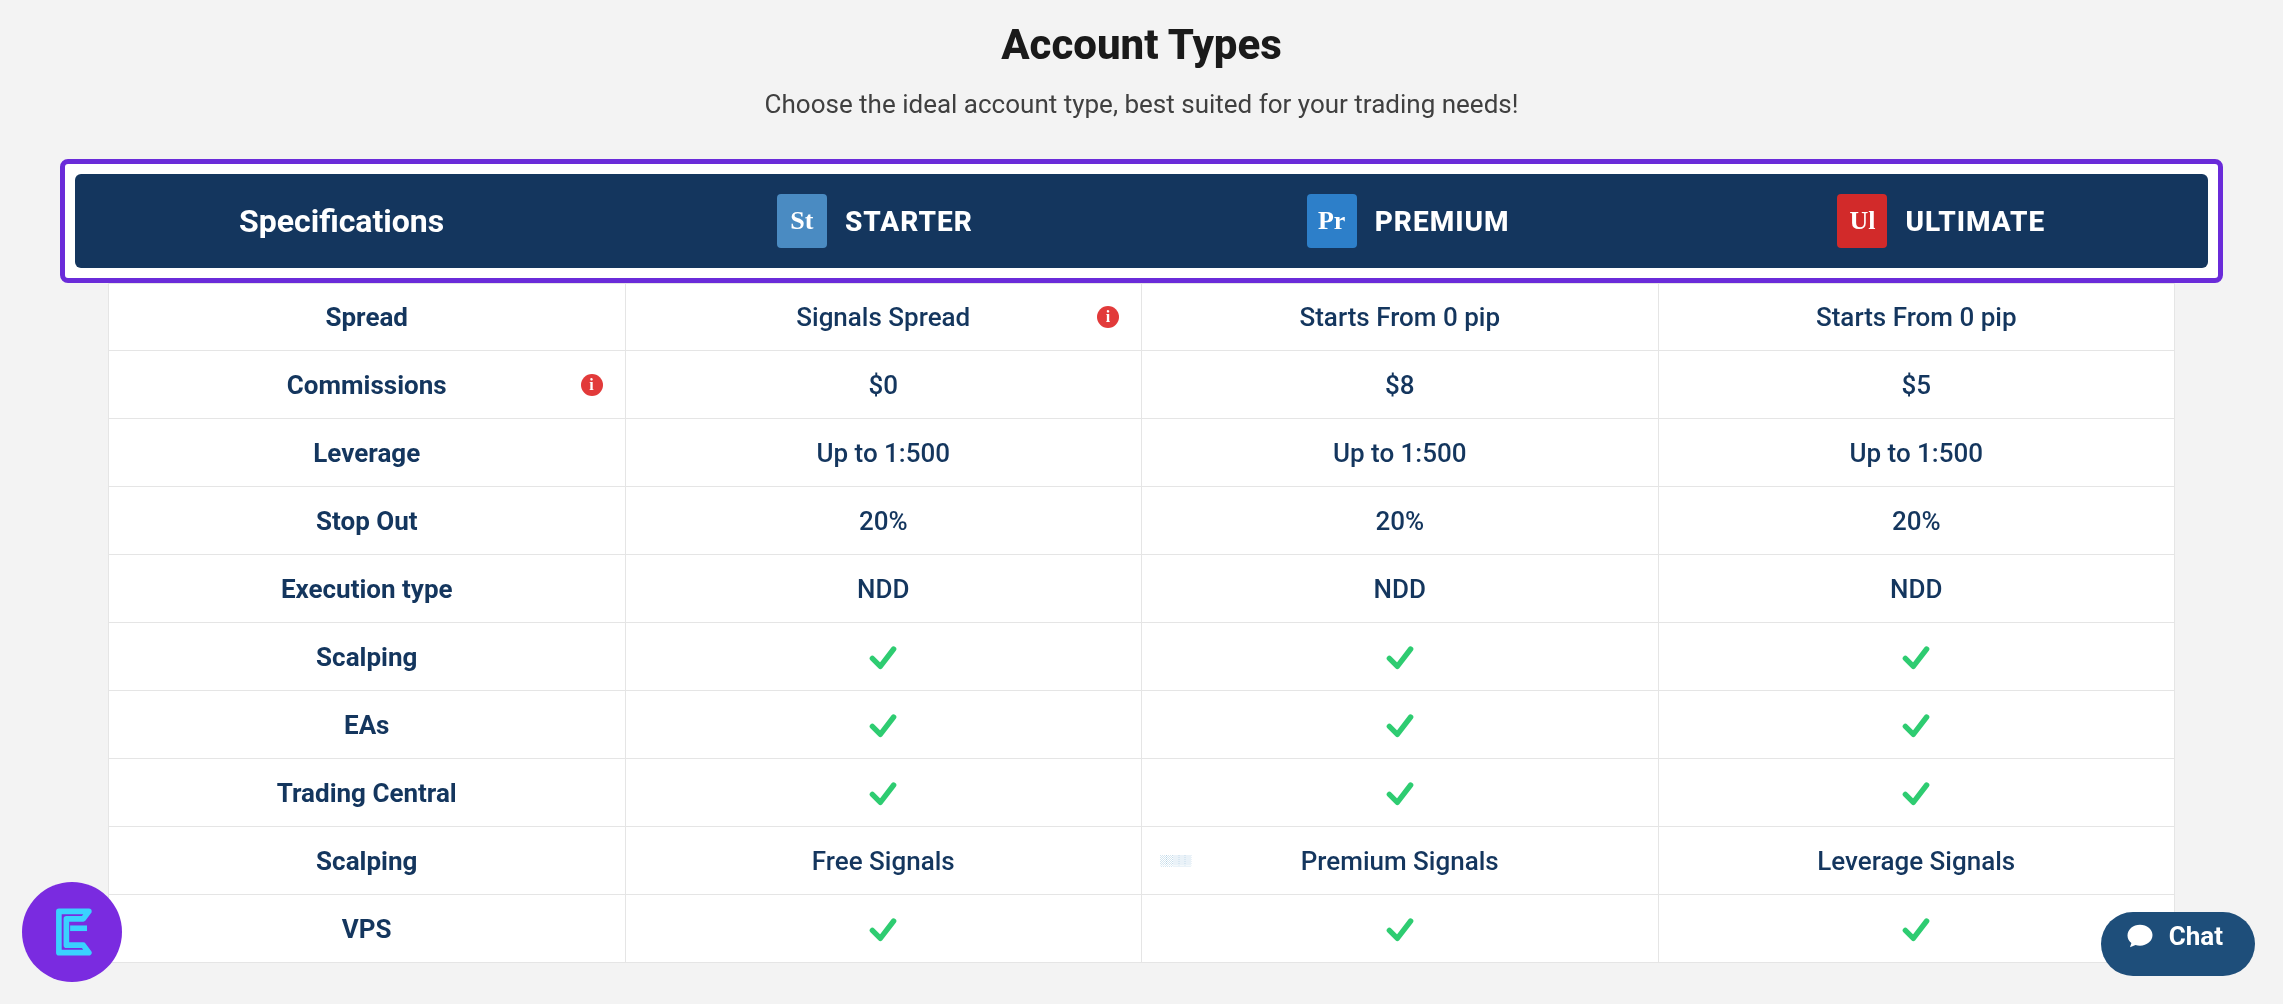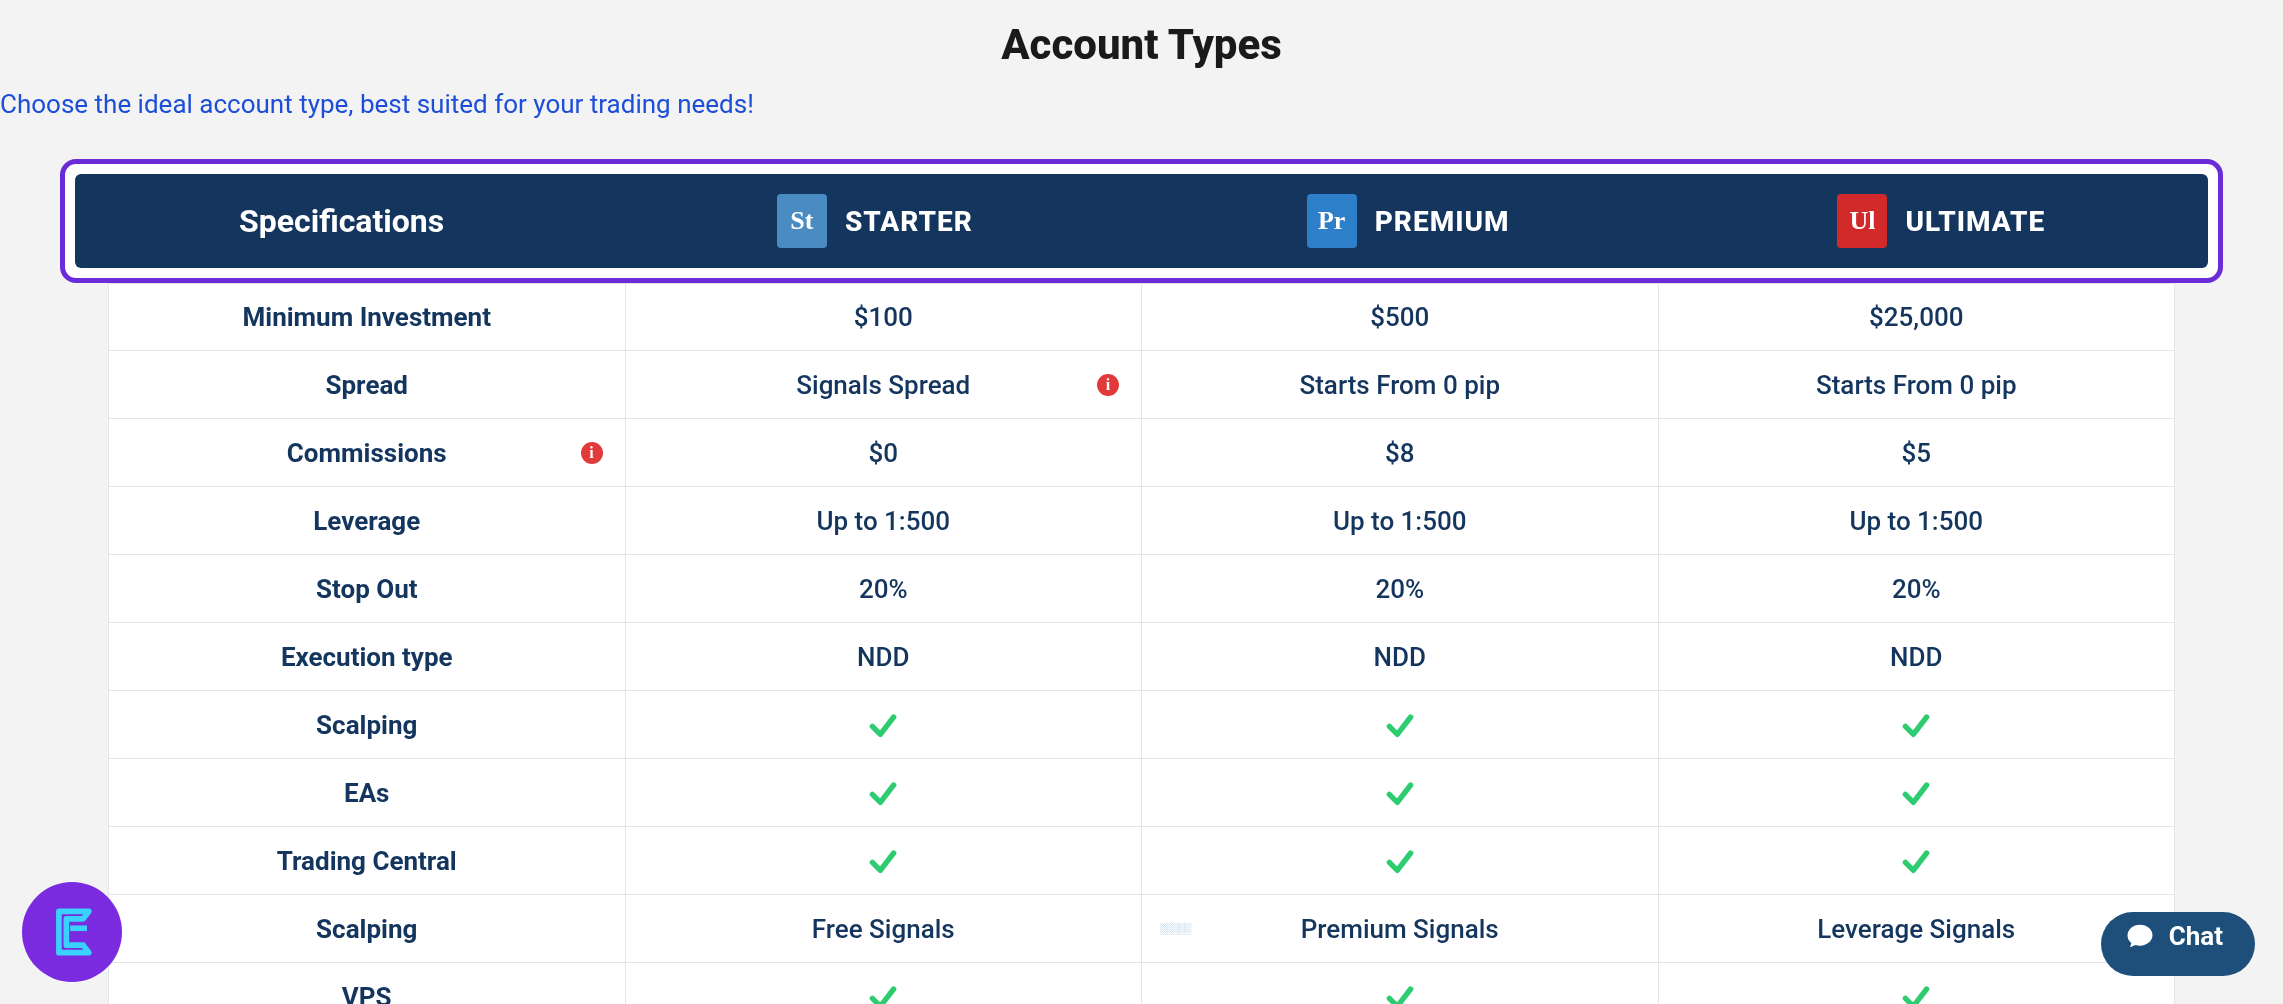--- a/index.html
+++ b/index.html
@@ -12,29 +12,29 @@
     position: relative;
   }
   .page-title {
     text-align: center;
     font-size: 42px;
     font-weight: 800;
     color: #1a1a1a;
     margin-top: 20px;
   }
   .page-subtitle {
-    text-align: left;
+    text-align: center;
     font-size: 26px;
-    color: #1d4ed8;
+    color: #404040;
     margin-top: 20px;
   }
   .table-wrap {
     margin: 40px 60px 0 60px;
     border: 5px solid #6a2bd9;
-    border-radius: 16px;
+    border-radius: 8px;
     background: #fff;
     padding: 10px;
   }
   .header-row {
     background: #14365e;
     border-radius: 6px;
     display: flex;
     align-items: center;
     height: 94px;
     color: #fff;
@@ -185,34 +185,20 @@
     <div class="col">
       <div class="tier-icon ultimate">Ul</div>
       <span class="col-head-text">ULTIMATE</span>
     </div>
   </div>
 </div>
 
 <div class="body-wrap" id="table-body">
     <div class="body-row">
       <div class="cell spec">
-        <span>Minimum Investment</span>
-      </div>
-      <div class="cell ">
-        <span>$100</span>
-      </div>
-      <div class="cell ">
-        <span>$500</span>
-      </div>
-      <div class="cell ">
-        <span>$25,000</span>
-      </div>
-    </div>
-    <div class="body-row">
-      <div class="cell spec">
         <span>Spread</span>
       </div>
       <div class="cell ">
         <span>Signals Spread</span>
         <span class="info-icon">i</span>
       </div>
       <div class="cell ">
         <span>Starts From 0 pip</span>
       </div>
       <div class="cell ">

